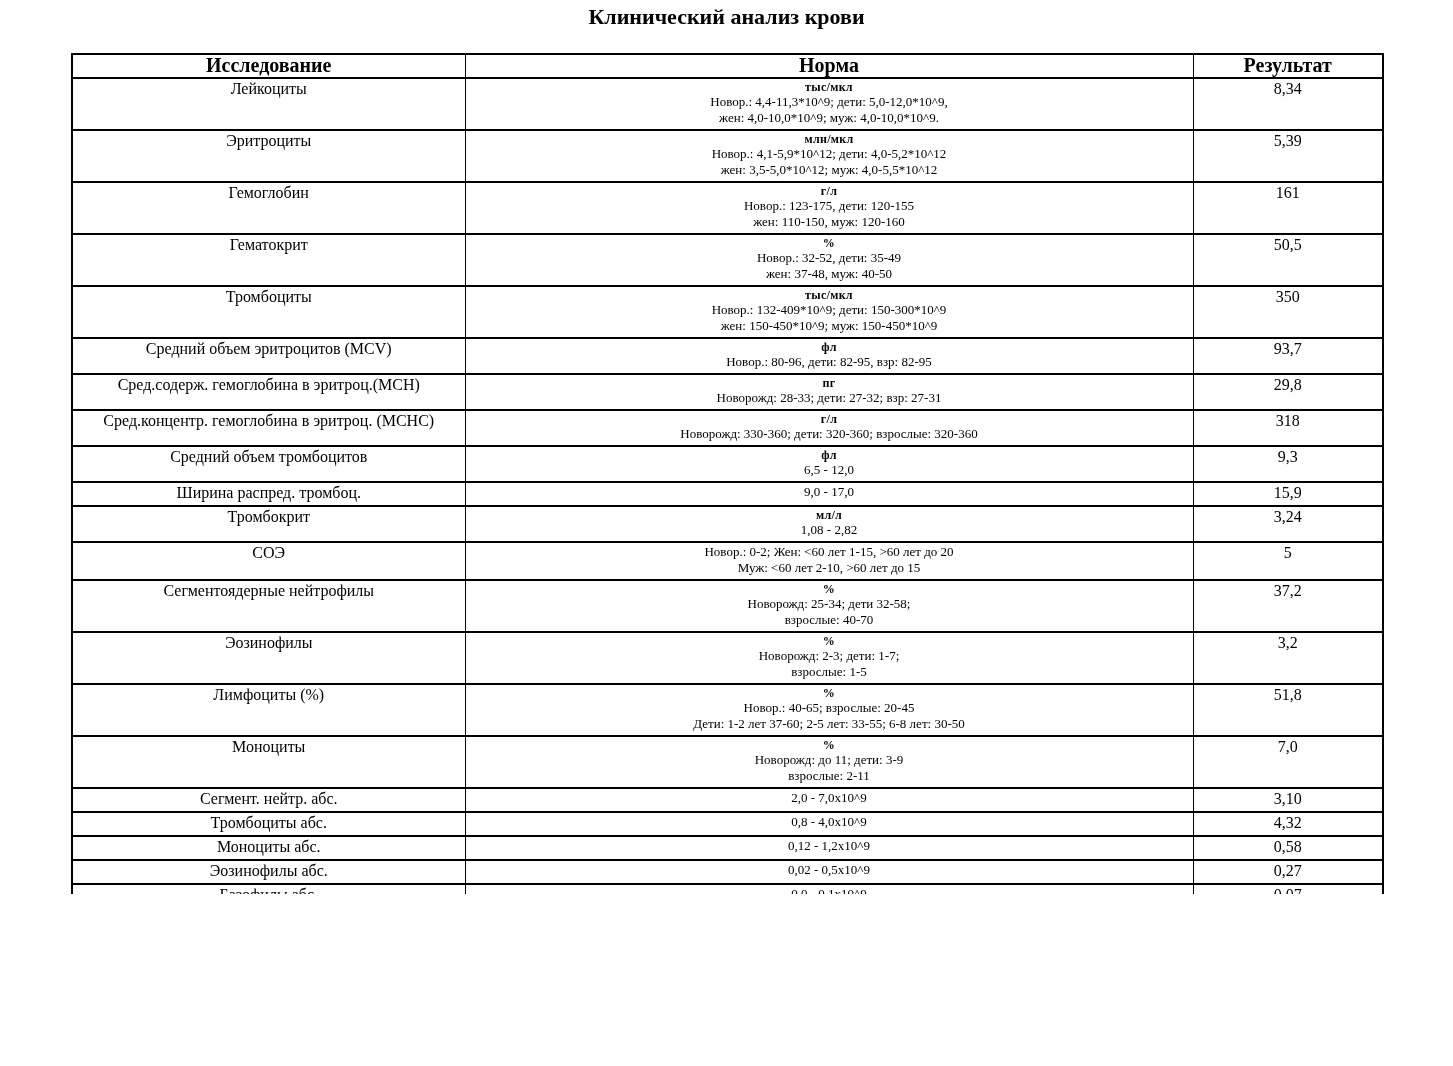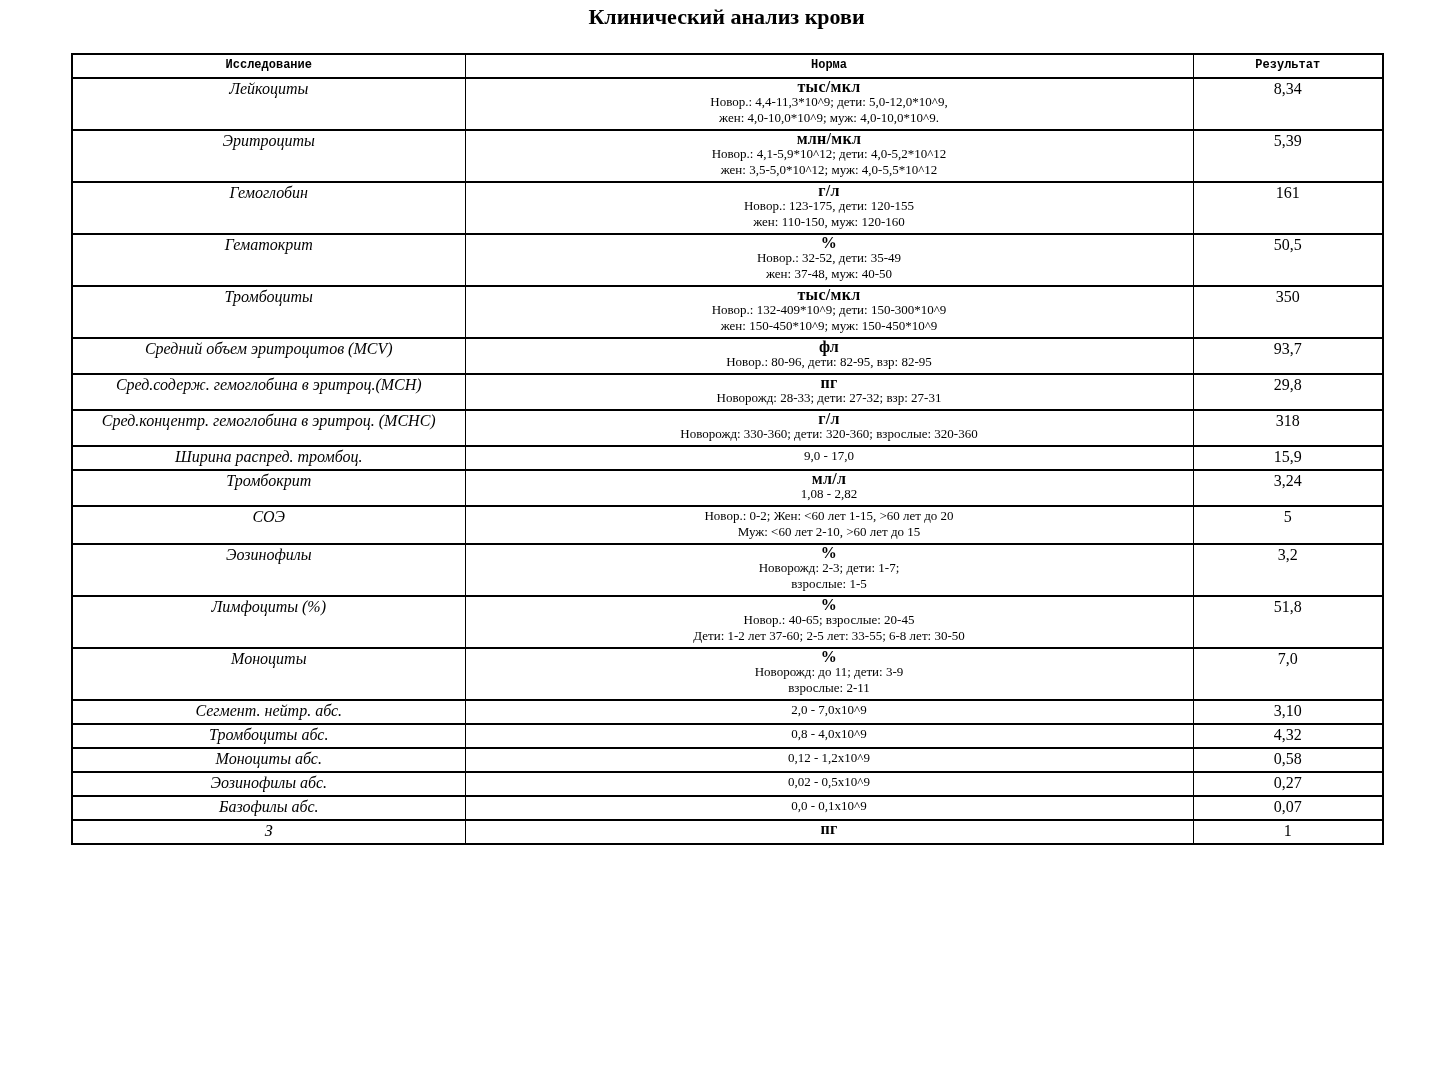--- a/index.html
+++ b/index.html
@@ -39,38 +39,36 @@
   }
   .blood-table th, .blood-table td {
     border: 1px solid #000;
     border-bottom-width: 2px;
     vertical-align: top;
     text-align: center;
     padding: 1px 4px 3px 4px;
     overflow: hidden;
   }
   .blood-table thead th {
-    font-size: 12px;
+    font-size: 20px;
     font-weight: bold;
     line-height: 18px;
-    font-family: Liberation Mono, monospace;
   }
   .c-test {
     font-size: 16px;
     line-height: 18px;
     white-space: pre-line;
-    font-style: italic;
   }
   .c-result {
     font-size: 16px;
     line-height: 18px;
     margin-top: 46px;
   }
   .c-norm .unit {
-    font-size: 16px;
+    font-size: 12px;
     font-weight: bold;
     line-height: 14px;
     letter-spacing: 0.3px;
   }
   .c-norm .nline {
     font-size: 13px;
     line-height: 16px;
   }
 </style>
 </head>
@@ -156,20 +154,28 @@
         </tr>
         <tr>
           <td class="c-test">Сред.концентр. гемоглобина в эритроц. (MCHC)</td>
           <td class="c-norm">
             <div class="unit">г/л</div>
             <div class="nline">Новорожд: 330-360; дети: 320-360; взрослые: 320-360</div>
           </td>
           <td class="c-result">318</td>
         </tr>
         <tr>
+          <td class="c-test">Средний объем тромбоцитов</td>
+          <td class="c-norm">
+            <div class="unit">фл</div>
+            <div class="nline">6,5 - 12,0</div>
+          </td>
+          <td class="c-result">9,3</td>
+        </tr>
+        <tr>
           <td class="c-test">Ширина распред. тромбоц.</td>
           <td class="c-norm">
             <div class="nline">9,0 - 17,0</div>
           </td>
           <td class="c-result">15,9</td>
         </tr>
         <tr>
           <td class="c-test">Тромбокрит</td>
           <td class="c-norm">
             <div class="unit">мл/л</div>
@@ -177,20 +183,29 @@
           </td>
           <td class="c-result">3,24</td>
         </tr>
         <tr>
           <td class="c-test">СОЭ</td>
           <td class="c-norm">
             <div class="nline">Новор.: 0-2; Жен: &lt;60 лет 1-15, &gt;60 лет до 20</div>
             <div class="nline">Муж: &lt;60 лет 2-10, &gt;60 лет до 15</div>
           </td>
           <td class="c-result">5</td>
+        </tr>
+        <tr>
+          <td class="c-test">Сегментоядерные нейтрофилы</td>
+          <td class="c-norm">
+            <div class="unit">%</div>
+            <div class="nline">Новорожд: 25-34; дети 32-58;</div>
+            <div class="nline">взрослые: 40-70</div>
+          </td>
+          <td class="c-result">37,2</td>
         </tr>
         <tr>
           <td class="c-test">Эозинофилы</td>
           <td class="c-norm">
             <div class="unit">%</div>
             <div class="nline">Новорожд: 2-3; дети: 1-7;</div>
             <div class="nline">взрослые: 1-5</div>
           </td>
           <td class="c-result">3,2</td>
         </tr>

